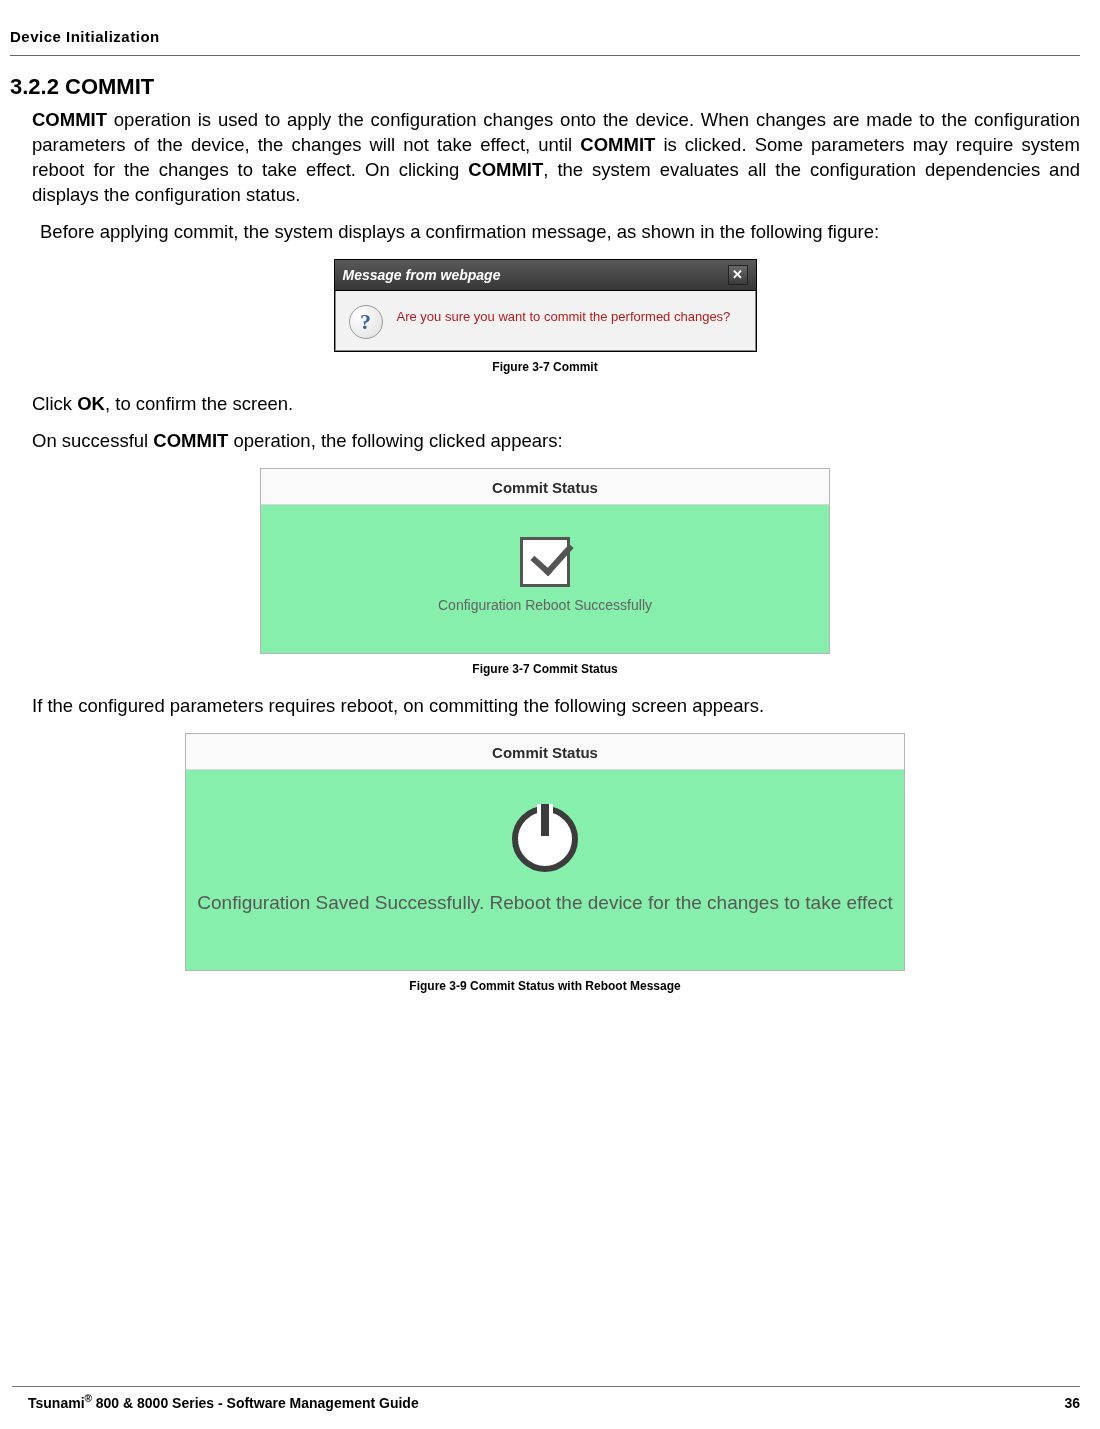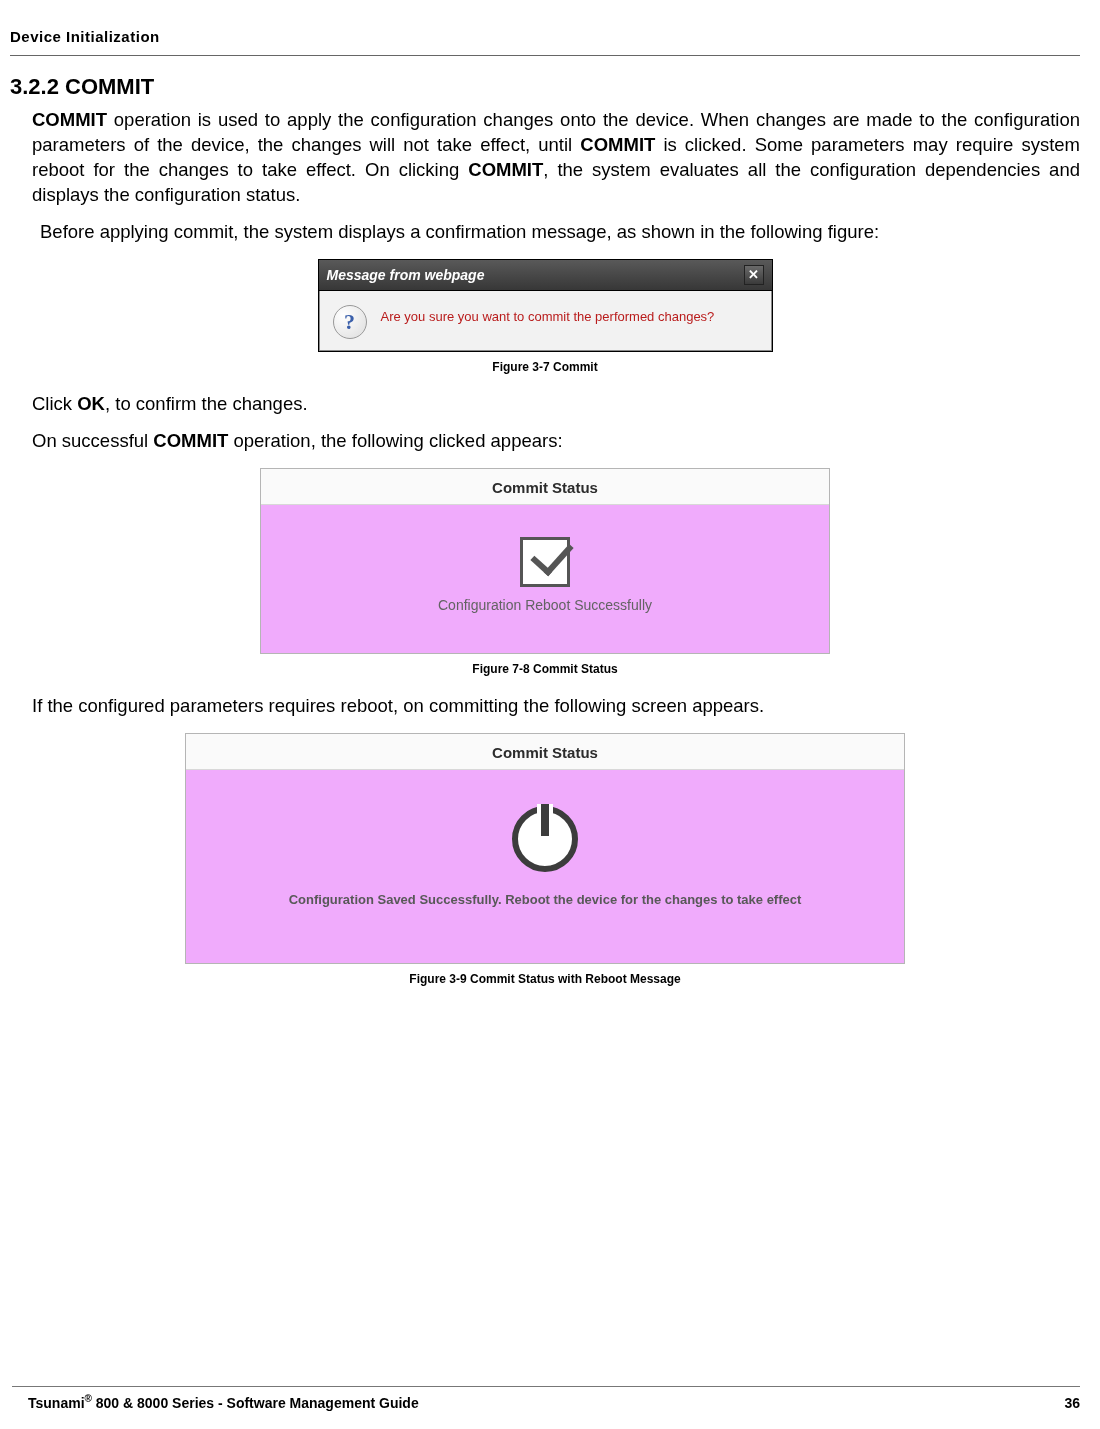--- a/index.html
+++ b/index.html
@@ -37,21 +37,21 @@
     .figure-wrap { text-align: center; margin: 14px 0 6px 0; }
     .figure-caption {
       text-align: center;
       font-weight: 700;
       font-size: 12px;
       margin: 8px 0 18px 0;
     }
 
     
     .dlg1 {
-      width: 455px; margin: 0 auto; text-align: left;
+      width: 423px; margin: 0 auto; text-align: left;
       border: 1px solid #000; background: #f2f2f2;
       box-shadow: 0 0 0 1px #888 inset;
     }
     .dlg1-title {
       background: linear-gradient(#595959, #373737);
       color: #fff; font-size: 14px; font-weight: 600;
       padding: 5px 8px; display: flex; align-items: center;
       justify-content: space-between; font-style: italic;
       border-bottom: 1px solid #000;
     }
@@ -76,21 +76,21 @@
     .dlg1-btn {
       display: inline-block; min-width: 76px; padding: 2px 10px;
       border: 1px solid #555; background: linear-gradient(#fdfdfd,#e5e5e5);
       font-size: 12px; margin: 0 4px;
       font-family: Arial, sans-serif;
     }
 
     
     .status-panel {
       margin: 0 auto; border: 1px solid #b5b5b5;
-      background: #f0abfc; text-align: center;
+      background: #86efac; text-align: center;
     }
     .status-title {
       font-weight: 700; font-size: 15px; color: #2c2c2c;
       padding: 10px 0 8px 0; border-bottom: 1px solid #d8d8d8;
       background: #fafafa;
     }
 
     .panel1 { width: 570px; }
     .panel1-body { padding: 32px 0 40px 0; }
     .check-icon {
@@ -110,21 +110,21 @@
       width: 66px; height: 66px; margin: 0 auto 20px auto;
       border-radius: 50%; border: 6px solid #3c3c3c;
       position: relative; background: #fff;
     }
     .power-icon::before {
       content: ""; position: absolute; left: 50%; top: -8px;
       transform: translateX(-50%);
       width: 8px; height: 32px; background: #3c3c3c;
       border-left: 4px solid #fff; border-right: 4px solid #fff;
     }
-    .panel2-msg { font-size: 13px; color: #585858; font-weight: bold; }
+    .panel2-msg { font-size: 19px; color: #585858; }
 
     .footer {
       position: absolute; left: 28px; right: 20px; bottom: 18px;
       display: flex; justify-content: space-between; align-items: flex-end;
       font-size: 14px; font-weight: 700;
     }
     .rule-bottom {
       position: absolute; left: 12px; right: 20px; bottom: 42px;
       border: none; border-top: 1px solid #777;
     }
@@ -152,36 +152,36 @@
     </div>
     <div class="dlg1-body">
       <div class="dlg1-qicon">?</div>
       <div class="dlg1-msg">Are you sure you want to commit the performed changes?</div>
     </div>
   </div>
 </div>
 <div class="figure-caption">Figure 3-7 Commit</div>
 
 <p class="body-text">
-  <span>Click </span><span class="bold">OK</span><span>, to confirm the changes.</span>
+  <span>Click </span><span class="bold">OK</span><span>, to confirm the screen.</span>
 </p>
 <p class="body-text">
   <span>On successful </span><span class="bold">COMMIT</span><span> operation, the following clicked appears:</span>
 </p>
 
 <div class="figure-wrap">
   <div class="status-panel panel1">
     <div class="status-title">Commit Status</div>
     <div class="panel1-body">
       <div class="check-icon"></div>
       <div class="panel1-msg">Configuration Reboot Successfully</div>
     </div>
   </div>
 </div>
-<div class="figure-caption">Figure 7-8 Commit Status</div>
+<div class="figure-caption">Figure 3-7 Commit Status</div>
 
 <p class="body-text">If the configured parameters requires reboot, on committing the following screen appears.</p>
 
 <div class="figure-wrap">
   <div class="status-panel panel2">
     <div class="status-title">Commit Status</div>
     <div class="panel2-body">
       <div class="power-icon"></div>
       <div class="panel2-msg">Configuration Saved Successfully. Reboot the device for the changes to take effect</div>
     </div>

